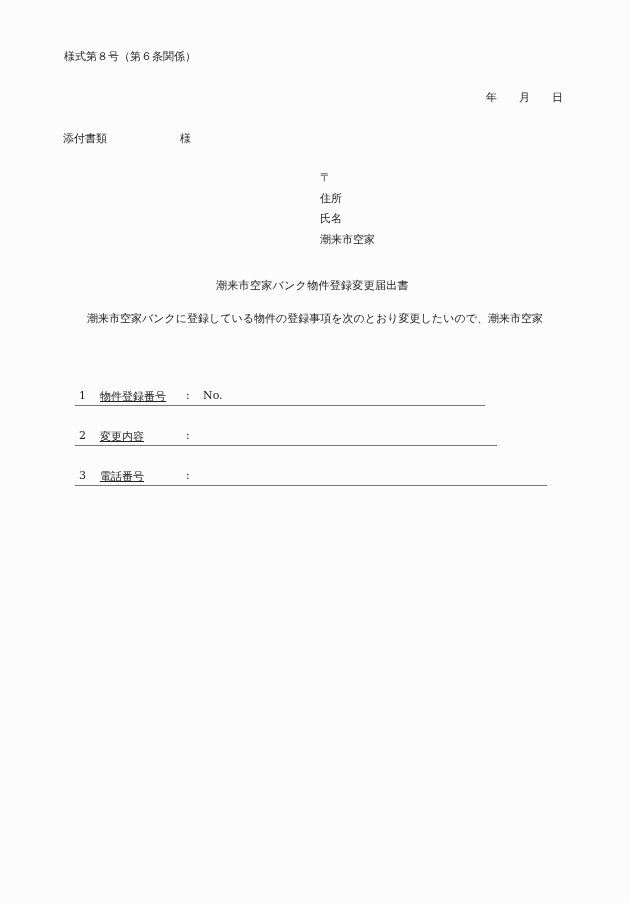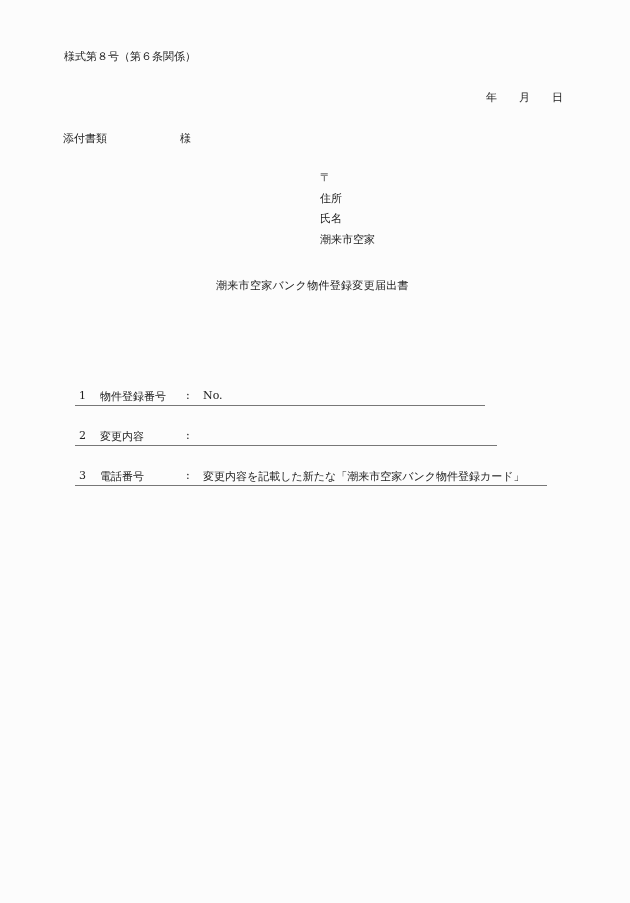--- a/index.html
+++ b/index.html
@@ -30,21 +30,21 @@
     .body-text .indent { padding-left: 12px; }
     .item {
       position: absolute;
       left: 75px;
       height: 18px;
       border-bottom: 1px solid #777;
       white-space: nowrap;
     }
     .item span { position: absolute; top: 2px; }
     .item .num { left: 4px; }
-    .item .label { left: 25px; }
+    .item .label { left: 25px; text-decoration: underline; }
     .item .colon { left: 111px; }
     .item .value { left: 128px; text-align: center; }
     .item1 { top: 387px; width: 410px; }
     .item2 { top: 427px; width: 422px; }
     .item3 { top: 467px; width: 472px; }
   </style>
 </head>
 <body>
 
 <div class="abs form-number">様式第８号（第６条関係）</div>
@@ -61,34 +61,34 @@
 <div class="abs applicant">
   <div>〒</div>
   <div>住所</div>
   <div>氏名</div>
   <div>潮来市空家</div>
 </div>
 
 <div class="abs title">潮来市空家バンク物件登録変更届出書</div>
 
 <div class="abs body-text">
+  <div class="indent">潮来市空家バンクに登録している物件の登録事項を次のとおり変更したいので、潮来市空家</div>
 </div>
 
 <div class="item item1">
   <span class="num">1</span>
   <span class="label">物件登録番号</span>
   <span class="colon">:</span>
   <span class="value">No.</span>
 </div>
 
 <div class="item item2">
   <span class="num">2</span>
   <span class="label">変更内容</span>
   <span class="colon">:</span>
   <span class="value"></span>
 </div>
 
 <div class="item item3">
   <span class="num">3</span>
   <span class="label">電話番号</span>
   <span class="colon">:</span>
-  <span class="value">変更内容を記載した新たな「潮来市空家バンク物件登録カード」</span>
 </div>
 
 </body></html>

